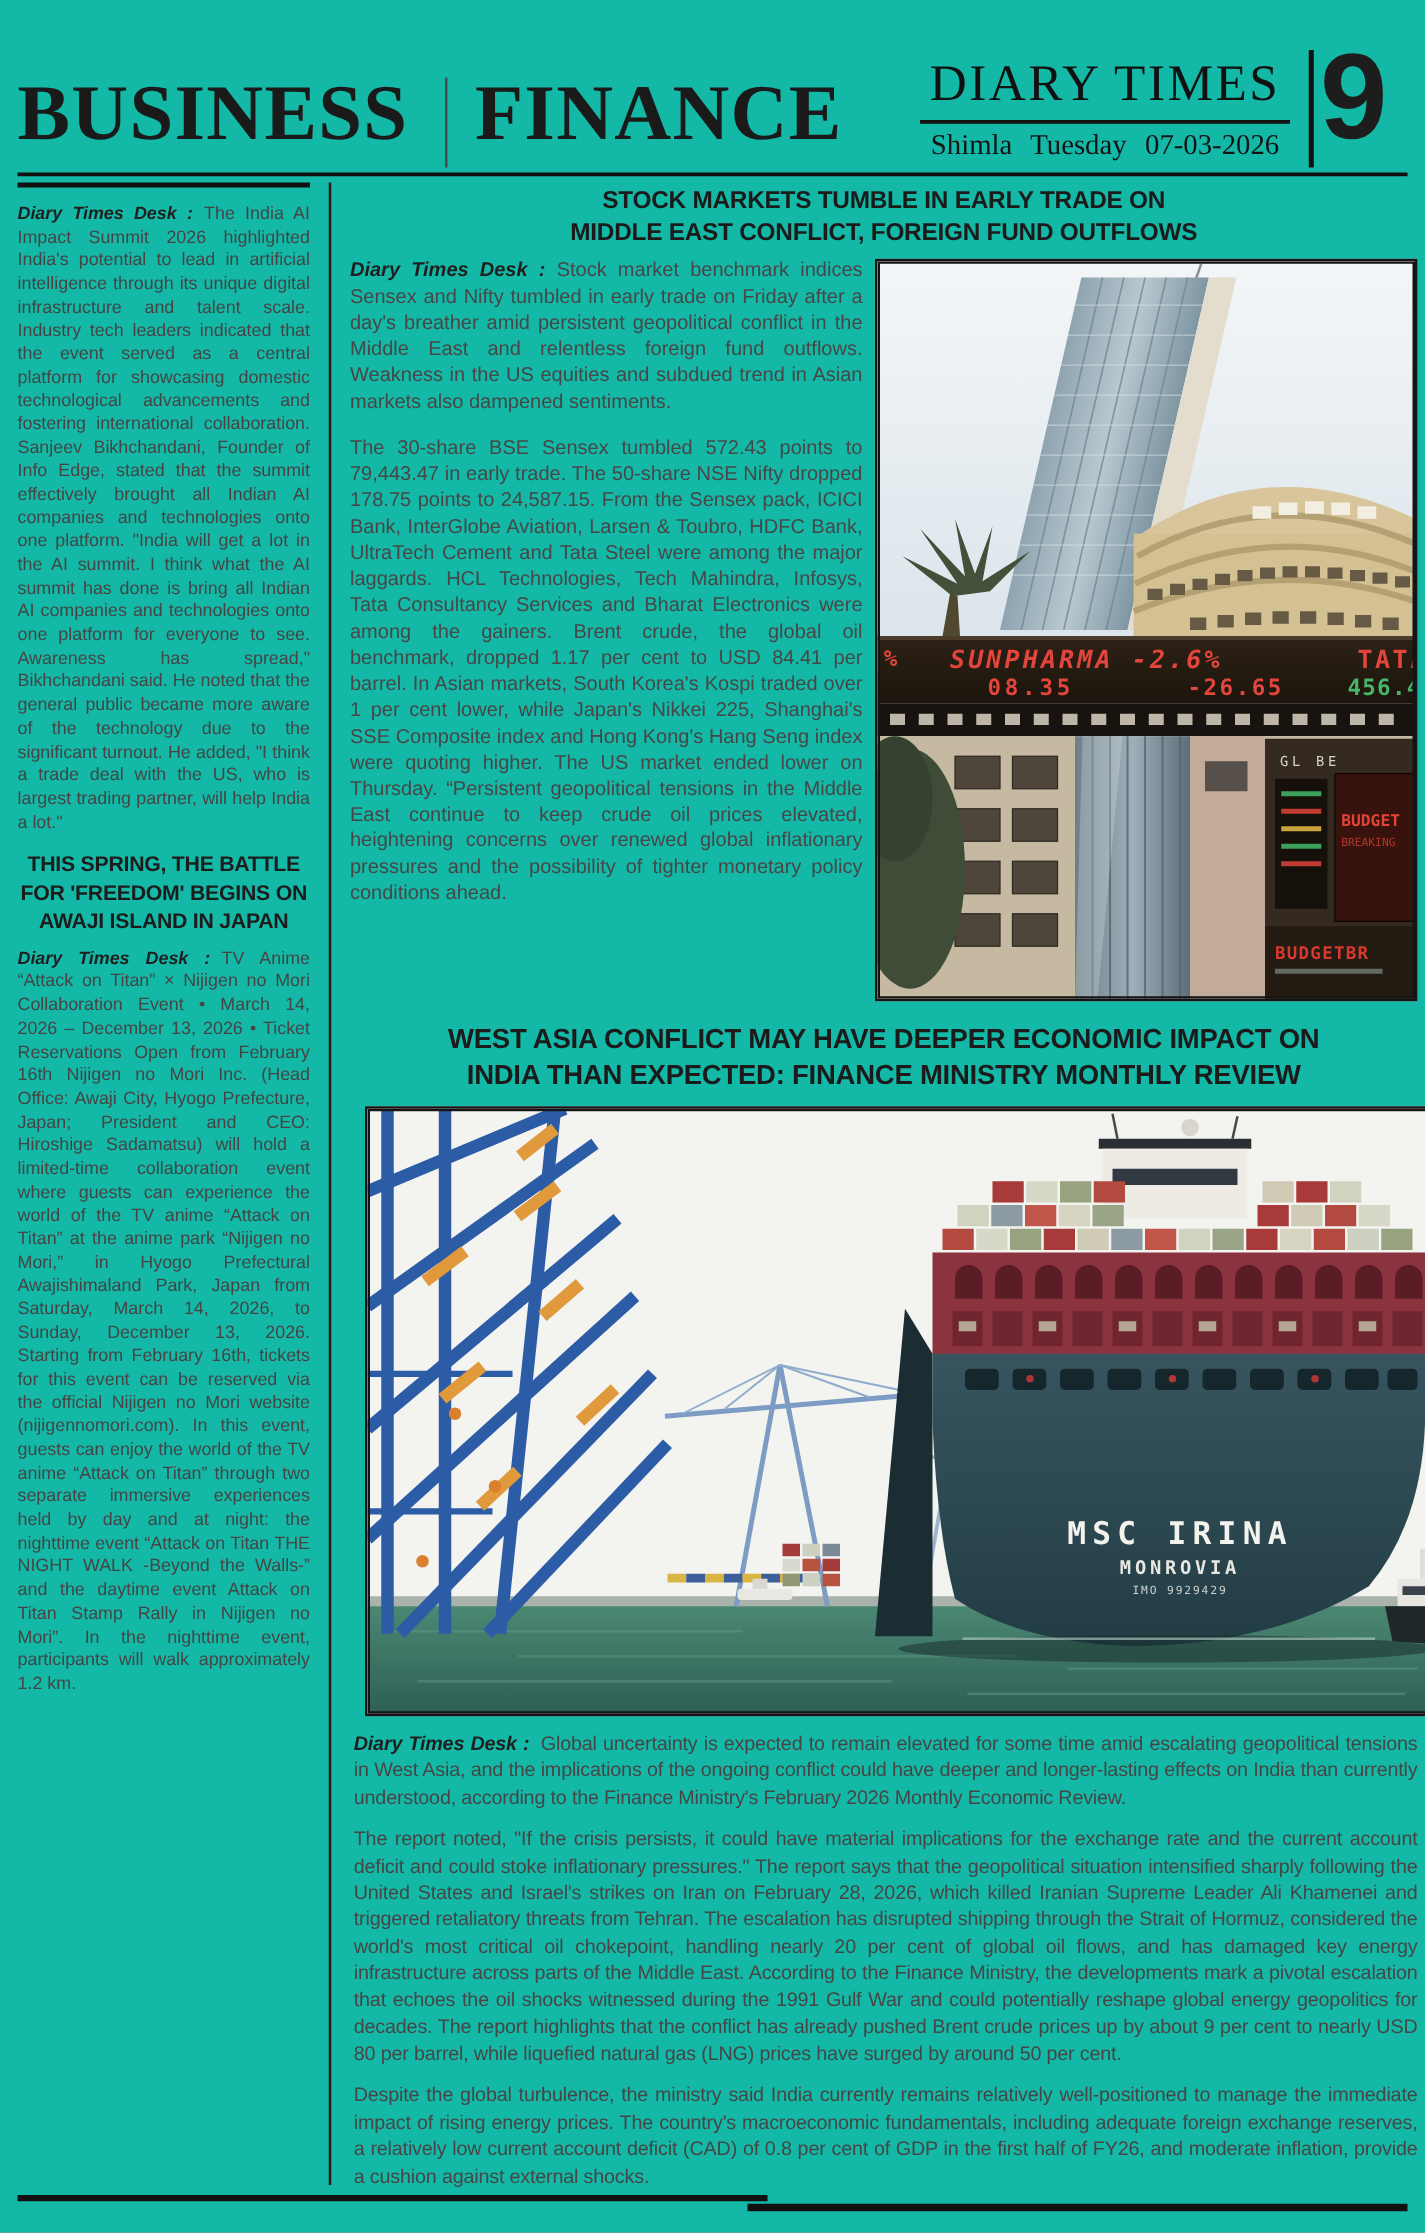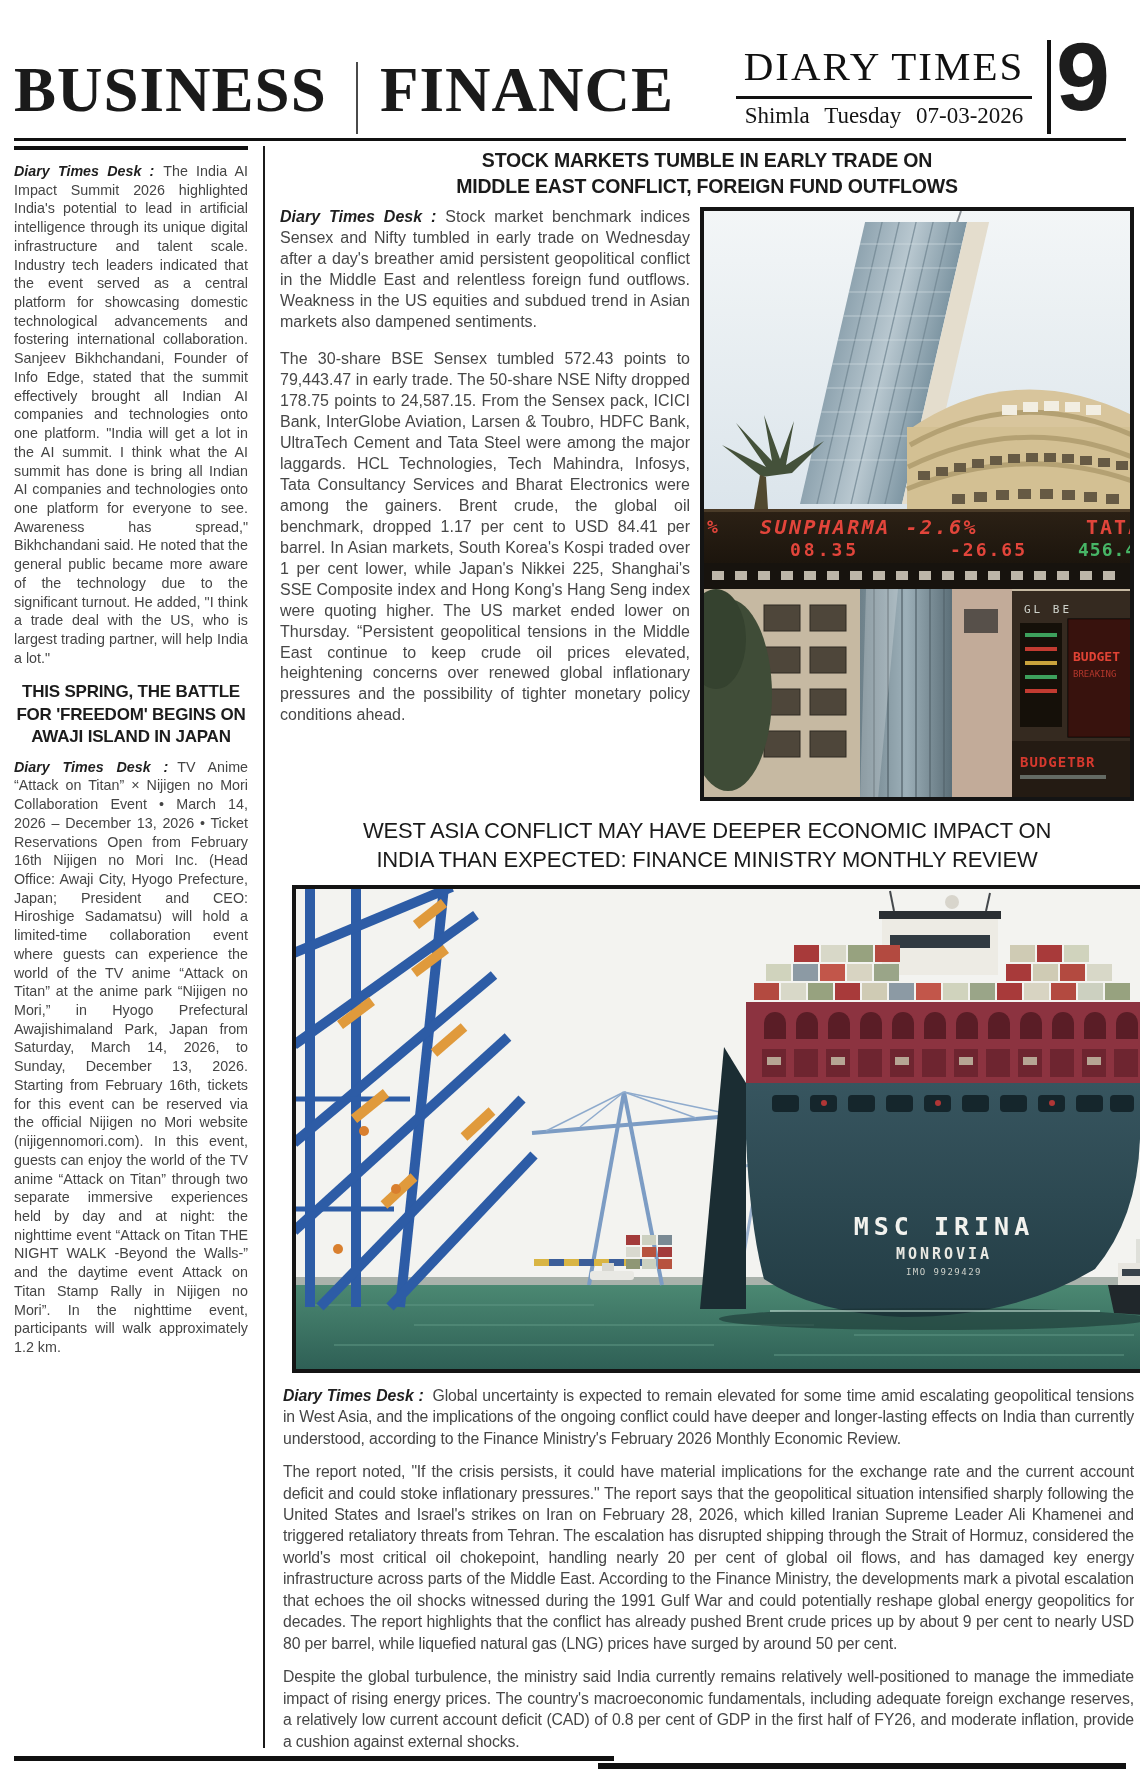--- a/index.html
+++ b/index.html
@@ -1,16 +1,16 @@
 <!DOCTYPE html>
 <html><head>
 <meta charset="utf-8">
 <style>
   html,body{margin:0;padding:0;background:#9a9a9a;}
-  .page{position:relative;width:1140px;height:1786px;background:#ffffff;margin:0 auto;
+  .page{position:relative;width:1140px;height:1786px;background:#14b8a6;margin:0 auto;
         overflow:hidden;font-family:"Liberation Sans",sans-serif;color:#414141;}
   
   .mh-section{position:absolute;top:54px;left:14px;width:660px;
       font-family:"Liberation Serif",serif;font-size:63px;font-weight:600;color:#1a1a1a;
       letter-spacing:1px;white-space:nowrap;}
   .mh-divider{position:absolute;left:356px;top:62px;width:2px;height:72px;background:#4a4a4a;}
   .mh-section .fin{position:absolute;left:366px;top:0;}
   .mh-right{position:absolute;left:728px;top:42px;width:312px;text-align:center;}
   .mh-paper{font-family:"Liberation Serif",serif;font-size:41px;color:#111;letter-spacing:2px;white-space:nowrap;}
   .mh-rule{height:3px;background:#111;margin:6px 8px 4px 8px;}
@@ -29,21 +29,21 @@
   .byline{color:#1f1f1f;font-weight:700;margin-right:9px;font-style:italic;}
   
   .main-col{position:absolute;left:280px;top:146px;width:854px;}
   .hl-a{font-size:19.5px;line-height:1.32;font-weight:800;color:#1b1b1b;text-align:center;
       letter-spacing:-.2px;margin:2px 0 8px 0;text-wrap:balance;}
   .stock-row{display:flex;gap:10px;align-items:flex-start;}
   .stock-text{width:410px;}
   .body-md{font-size:16px;line-height:1.31;text-align:justify;color:#474747;margin:0 0 16px 0;}
   .photo-frame{border:2px solid #141414;background:#e9edef;line-height:0;}
   .photo-bse{width:430px;}
-  .hl-b{font-size:22px;line-height:1.3;font-weight:400;color:#1b1b1b;text-align:center;
+  .hl-b{font-size:22px;line-height:1.3;font-weight:700;color:#1b1b1b;text-align:center;
       letter-spacing:-.2px;margin:16px 0 10px 0;text-wrap:balance;}
   .photo-ship{width:850px;margin-left:12px;}
   .body-lg{font-size:15.8px;line-height:1.36;text-align:justify;color:#464646;
       letter-spacing:-.15px;margin:12px 0 0 3px;}
   
   .rule-bottom-left{position:absolute;left:14px;top:1756px;width:600px;height:5px;background:#111;}
   .rule-bottom-right{position:absolute;left:598px;top:1763px;width:528px;height:6px;background:#111;}
   svg text{font-family:"DejaVu Sans Mono",monospace;}
 </style>
 </head>
@@ -76,21 +76,21 @@
     <h2 class="hl-small">THIS SPRING, THE BATTLE FOR 'FREEDOM' BEGINS ON AWAJI ISLAND IN JAPAN</h2>
     <p class="body-sm"><strong class="byline">Diary Times Desk :</strong><span>TV Anime “Attack on Titan” × Nijigen no Mori Collaboration Event • March 14, 2026 – December 13, 2026 • Ticket Reservations Open from February 16th Nijigen no Mori Inc. (Head Office: Awaji City, Hyogo Prefecture, Japan; President and CEO: Hiroshige Sadamatsu) will hold a limited-time collaboration event where guests can experience the world of the TV anime “Attack on Titan” at the anime park “Nijigen no Mori,” in Hyogo Prefectural Awajishimaland Park, Japan from Saturday, March 14, 2026, to Sunday, December 13, 2026. Starting from February 16th, tickets for this event can be reserved via the official Nijigen no Mori website (nijigennomori.com). In this event, guests can enjoy the world of the TV anime “Attack on Titan” through two separate immersive experiences held by day and at night: the nighttime event “Attack on Titan THE NIGHT WALK -Beyond the Walls-” and the daytime event Attack on Titan Stamp Rally in Nijigen no Mori”. In the nighttime event, participants will walk approximately 1.2 km.</span></p>
   </div>
 
   <div class="main-col">
 
     <h1 class="hl-a">STOCK MARKETS TUMBLE IN EARLY TRADE ON MIDDLE EAST CONFLICT, FOREIGN FUND OUTFLOWS</h1>
 
     <div class="stock-row">
       <div class="stock-text">
-        <p class="body-md"><strong class="byline">Diary Times Desk :</strong><span>Stock market benchmark indices Sensex and Nifty tumbled in early trade on Wednesday after a day's breather amid persistent geopolitical conflict in the Middle East and relentless foreign fund outflows. Weakness in the US equities and subdued trend in Asian markets also dampened sentiments.</span></p>
+        <p class="body-md"><strong class="byline">Diary Times Desk :</strong><span>Stock market benchmark indices Sensex and Nifty tumbled in early trade on Friday after a day's breather amid persistent geopolitical conflict in the Middle East and relentless foreign fund outflows. Weakness in the US equities and subdued trend in Asian markets also dampened sentiments.</span></p>
         <p class="body-md"><span>The 30-share BSE Sensex tumbled 572.43 points to 79,443.47 in early trade. The 50-share NSE Nifty dropped 178.75 points to 24,587.15. From the Sensex pack, ICICI Bank, InterGlobe Aviation, Larsen &amp; Toubro, HDFC Bank, UltraTech Cement and Tata Steel were among the major laggards. HCL Technologies, Tech Mahindra, Infosys, Tata Consultancy Services and Bharat Electronics were among the gainers. Brent crude, the global oil benchmark, dropped 1.17 per cent to USD 84.41 per barrel. In Asian markets, South Korea's Kospi traded over 1 per cent lower, while Japan's Nikkei 225, Shanghai's SSE Composite index and Hong Kong's Hang Seng index were quoting higher. The US market ended lower on Thursday. “Persistent geopolitical tensions in the Middle East continue to keep crude oil prices elevated, heightening concerns over renewed global inflationary pressures and the possibility of tighter monetary policy conditions ahead.</span></p>
       </div>
 
       <div class="photo-frame photo-bse">
         <svg width="430" height="590" viewBox="0 0 430 590">
           <defs>
             <linearGradient id="skyG" x1="0" y1="0" x2="0" y2="1">
               <stop offset="0" stop-color="#f3f6f7"></stop>
                 <stop offset="1" stop-color="#d9e3ea"></stop>
             </linearGradient>

